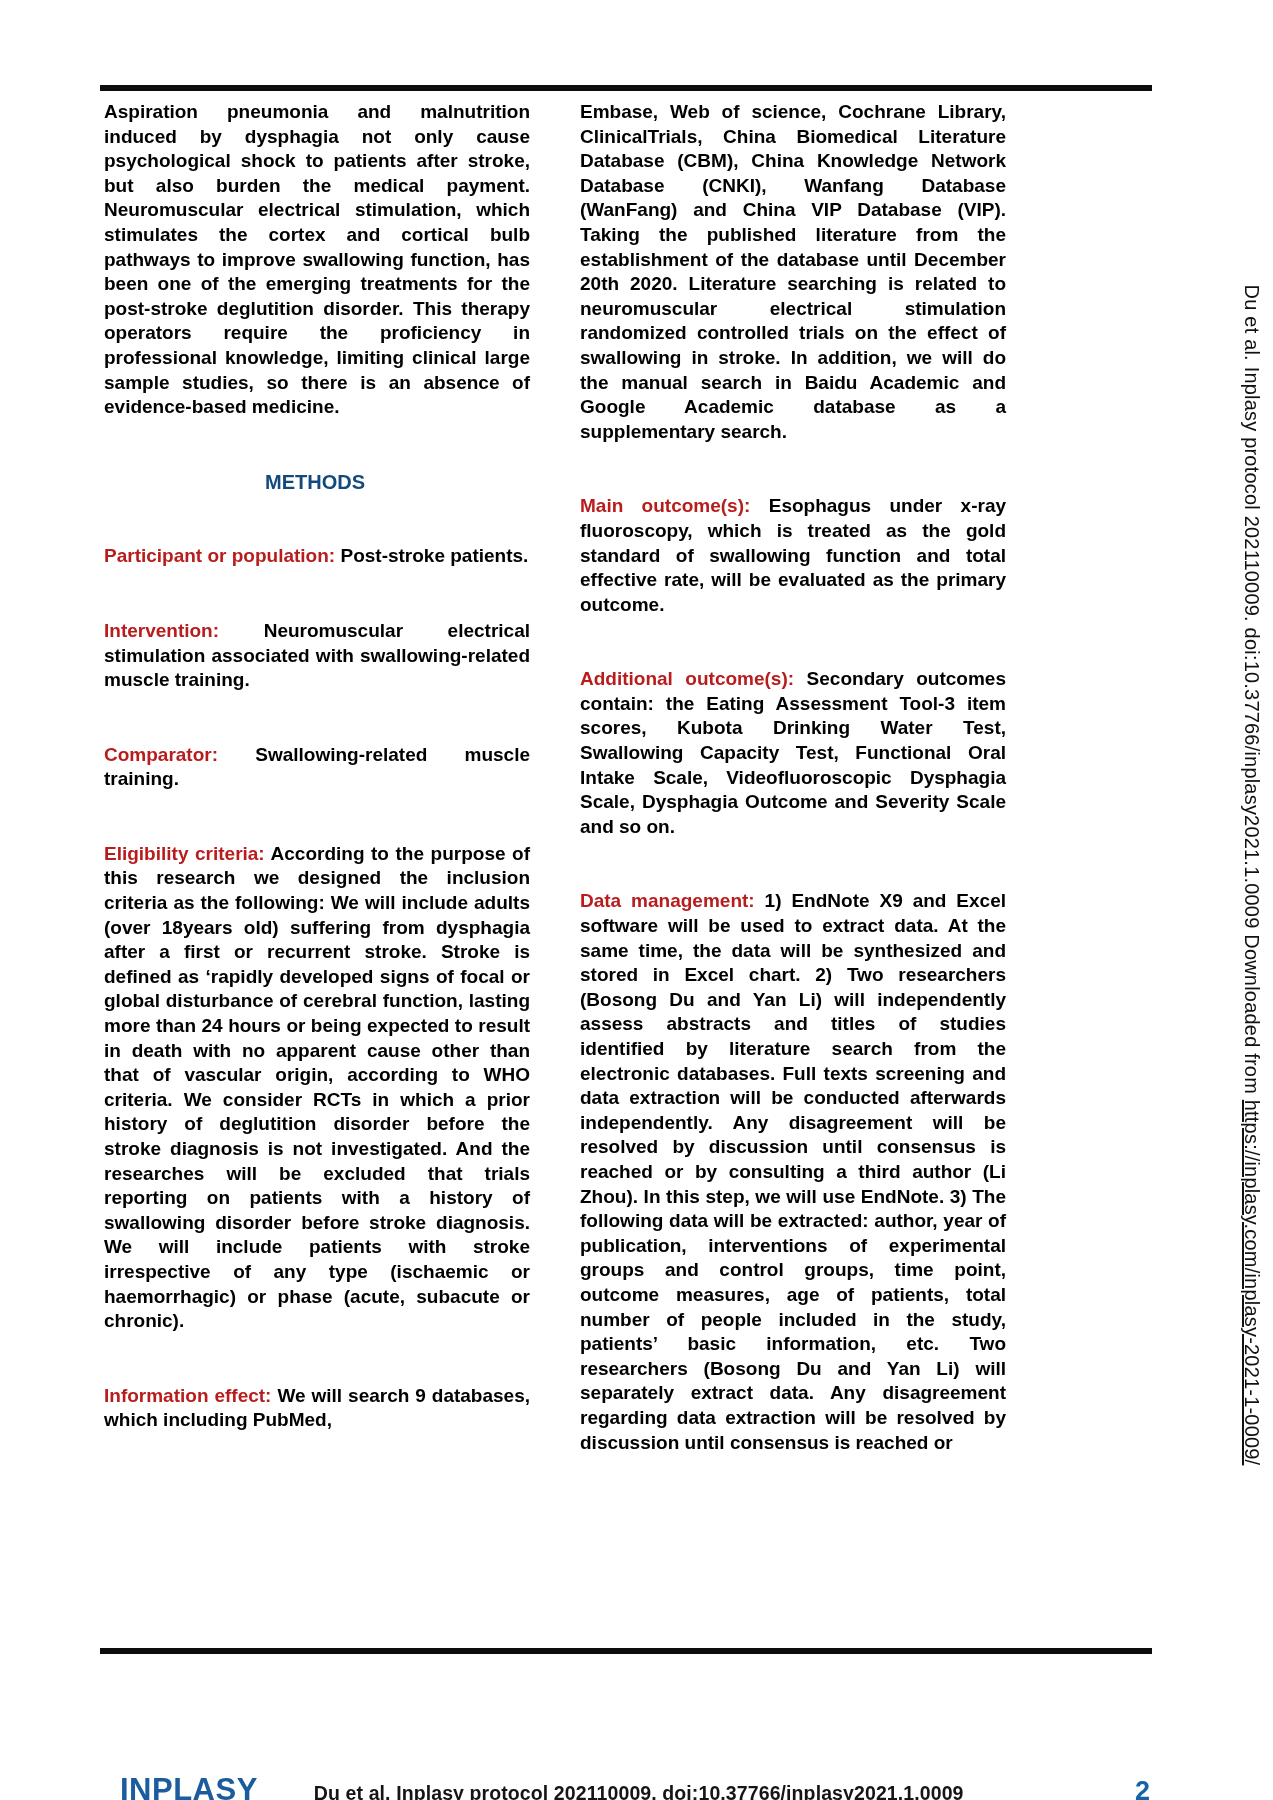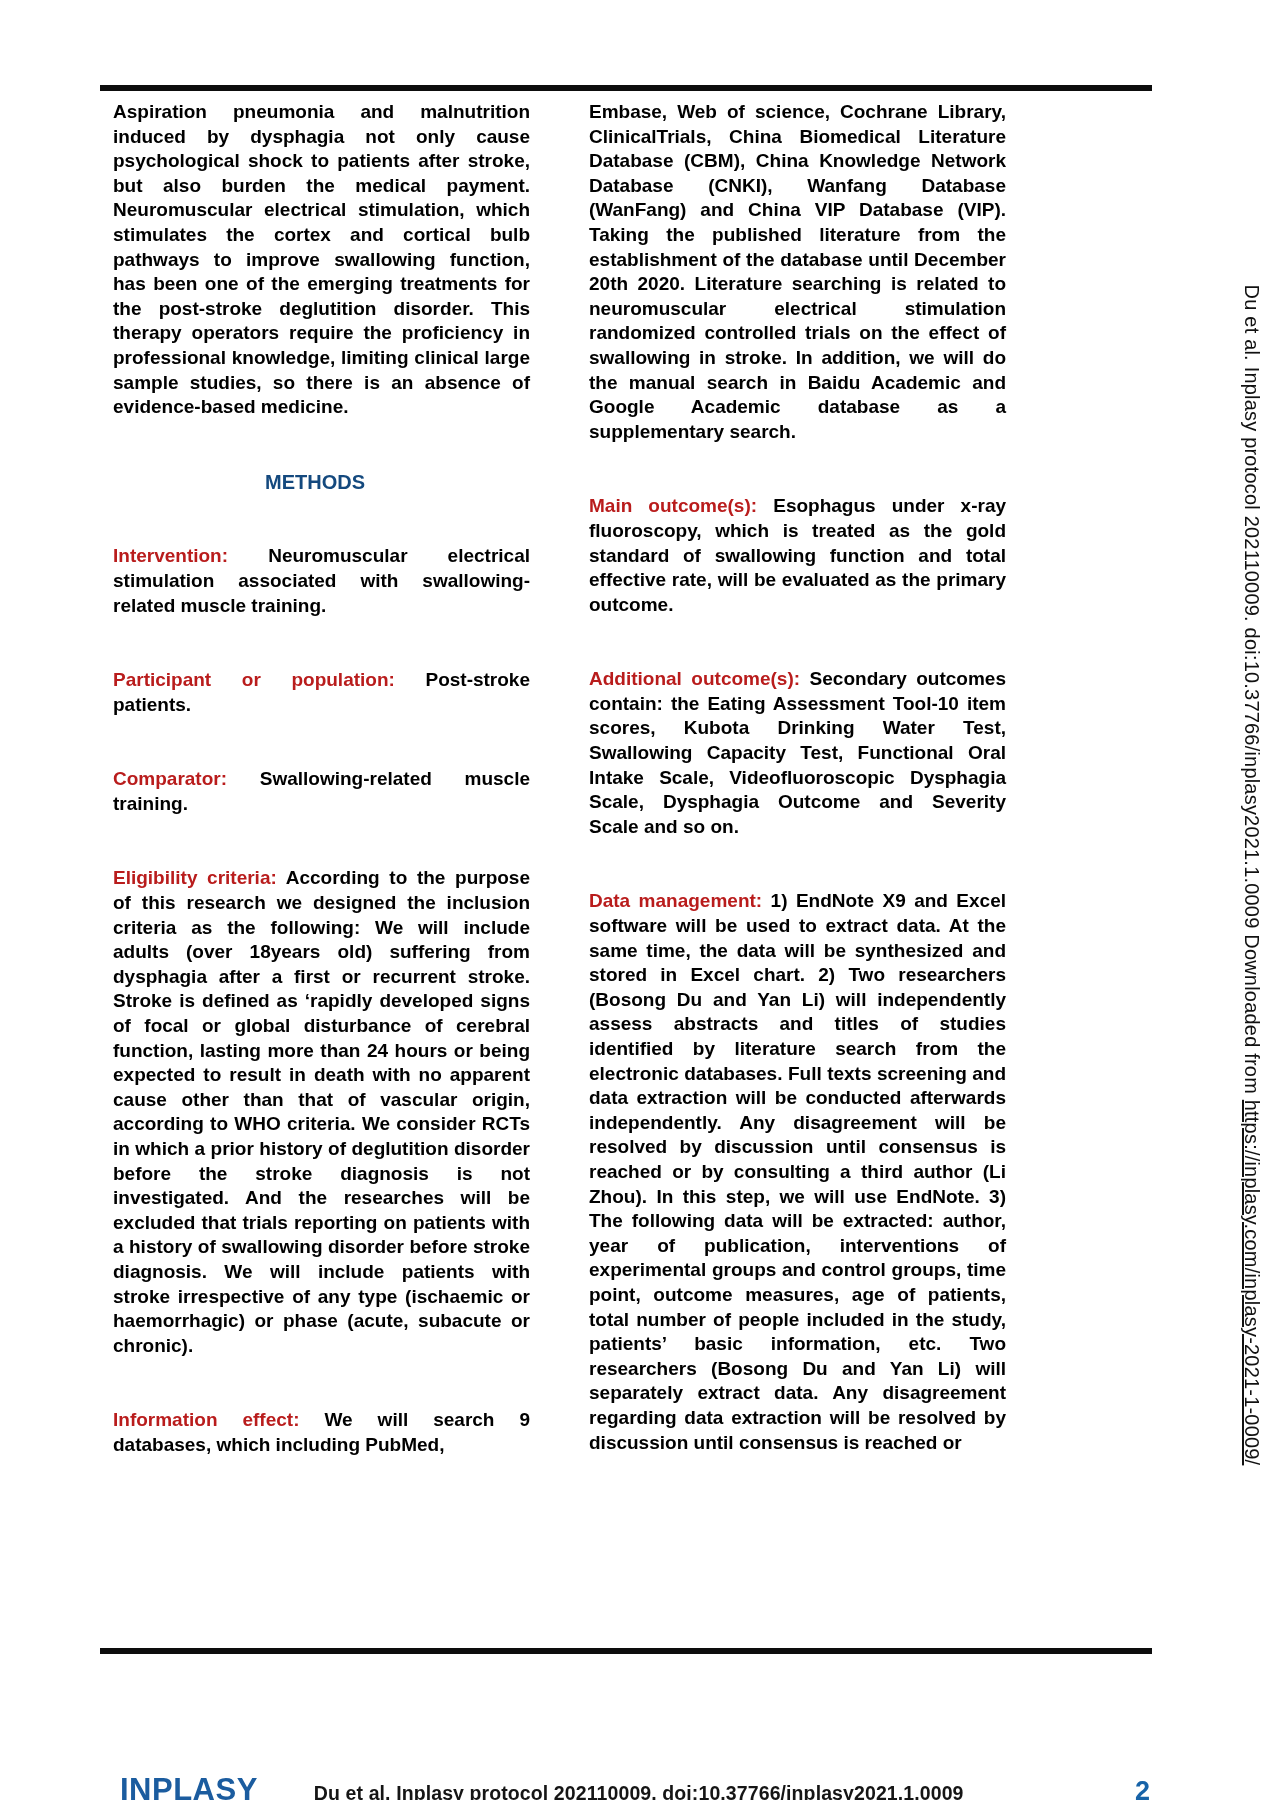--- a/index.html
+++ b/index.html
@@ -19,21 +19,21 @@
   .rule.bottom{top:1648px;}
   .columns{
     position:absolute;left:100px;top:100px;width:906px;
     display:flex;gap:46px;
   }
   .col{
     width:430px;flex:0 0 430px;
     font-size:19px;line-height:24.6px;font-weight:700;
     text-align:justify;
   }
-  .col p{margin:0 0 50px 13px;}
+  .col p{margin:0 0 50px 4px;}
   .col p:last-child{margin-bottom:0;}
   .section-heading{
     font-size:20px;line-height:24.6px;font-weight:700;
     color:#14497E;margin:0 0 50px 0;
     text-align:center;
   }
   .lbl{color:#b91c1c;}
   .sidebar-rotated{
     position:absolute;left:620px;top:862px;width:1260px;height:26px;
     transform:rotate(90deg);
@@ -65,45 +65,45 @@
 
   <div class="rule top"></div>
 
   <div class="columns">
 
     <div class="col">
       <p><span>Aspiration pneumonia and malnutrition induced by dysphagia not only cause psychological shock to patients after stroke, but also burden the medical payment. Neuromuscular electrical stimulation, which stimulates the cortex and cortical bulb pathways to improve swallowing function, has been one of the emerging treatments for the post-stroke deglutition disorder. This therapy operators require the proficiency in professional knowledge, limiting clinical large sample studies, so there is an absence of evidence-based medicine.</span></p>
 
       <h2 class="section-heading">METHODS</h2>
 
+      <p><span class="lbl">Participant or population:</span>
+        <span>Post-stroke patients.</span></p>
+
       <p><span class="lbl">Intervention:</span>
         <span>Neuromuscular electrical stimulation associated with swallowing-related muscle training.</span></p>
-
-      <p><span class="lbl">Participant or population:</span>
-        <span>Post-stroke patients.</span></p>
 
       <p><span class="lbl">Comparator:</span>
         <span>Swallowing-related muscle training.</span></p>
 
 
       <p><span class="lbl">Eligibility criteria:</span>
         <span>According to the purpose of this research we designed the inclusion criteria as the following: We will include adults (over 18years old) suffering from dysphagia after a first or recurrent stroke. Stroke is defined as ‘rapidly developed signs of focal or global disturbance of cerebral function, lasting more than 24 hours or being expected to result in death with no apparent cause other than that of vascular origin, according to WHO criteria. We consider RCTs in which a prior history of deglutition disorder before the stroke diagnosis is not investigated. And the researches will be excluded that trials reporting on patients with a history of swallowing disorder before stroke diagnosis. We will include patients with stroke irrespective of any type (ischaemic or haemorrhagic) or phase (acute, subacute or chronic).</span></p>
 
       <p><span class="lbl">Information effect:</span>
         <span>We will search 9 databases, which including PubMed,</span></p>
     </div>
 
     <div class="col">
       <p><span>Embase, Web of science, Cochrane Library, ClinicalTrials, China Biomedical Literature Database (CBM), China Knowledge Network Database (CNKI), Wanfang Database (WanFang) and China VIP Database (VIP). Taking the published literature from the establishment of the database until December 20th 2020. Literature searching is related to neuromuscular electrical stimulation randomized controlled trials on the effect of swallowing in stroke. In addition, we will do the manual search in Baidu Academic and Google Academic database as a supplementary search.</span></p>
 
       <p><span class="lbl">Main outcome(s):</span>
         <span>Esophagus under x-ray fluoroscopy, which is treated as the gold standard of swallowing function and total effective rate, will be evaluated as the primary outcome.</span></p>
 
       <p><span class="lbl">Additional outcome(s):</span>
-        <span>Secondary outcomes contain: the Eating Assessment Tool-10 item scores, Kubota Drinking Water Test, Swallowing Capacity Test, Functional Oral Intake Scale, Videofluoroscopic Dysphagia Scale, Dysphagia Outcome and Severity Scale and so on.</span></p>
+        <span>Secondary outcomes contain: the Eating Assessment Tool-3 item scores, Kubota Drinking Water Test, Swallowing Capacity Test, Functional Oral Intake Scale, Videofluoroscopic Dysphagia Scale, Dysphagia Outcome and Severity Scale and so on.</span></p>
 
       <p><span class="lbl">Data management:</span>
         <span>1) EndNote X9 and Excel software will be used to extract data. At the same time, the data will be synthesized and stored in Excel chart. 2) Two researchers (Bosong Du and Yan Li) will independently assess abstracts and titles of studies identified by literature search from the electronic databases. Full texts screening and data extraction will be conducted afterwards independently. Any disagreement will be resolved by discussion until consensus is reached or by consulting a third author (Li Zhou). In this step, we will use EndNote. 3) The following data will be extracted: author, year of publication, interventions of experimental groups and control groups, time point, outcome measures, age of patients, total number of people included in the study, patients’ basic information, etc. Two researchers (Bosong Du and Yan Li) will separately extract data. Any disagreement regarding data extraction will be resolved by discussion until consensus is reached or</span></p>
     </div>
 
   </div>
 
   <div class="sidebar-rotated"><span>Du et al. Inplasy protocol 202110009. doi:10.37766/inplasy2021.1.0009 Downloaded from</span>
     <span class="url">https://inplasy.com/inplasy-2021-1-0009/</span></div>
 

